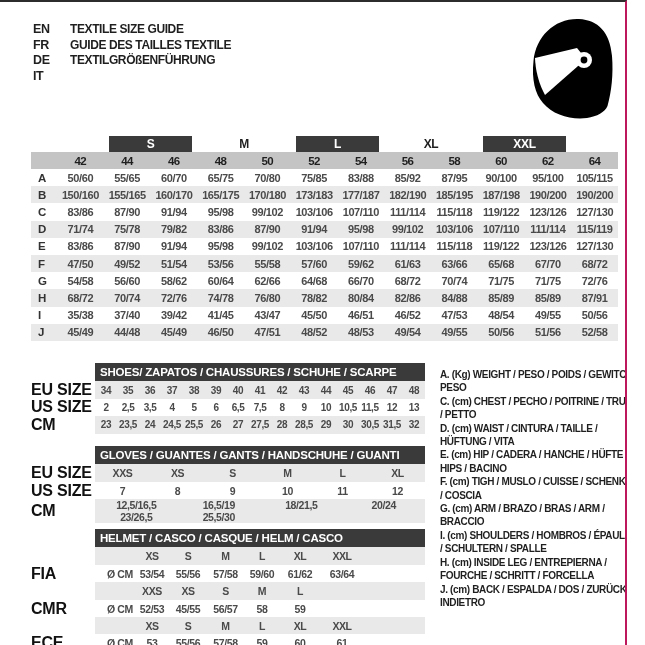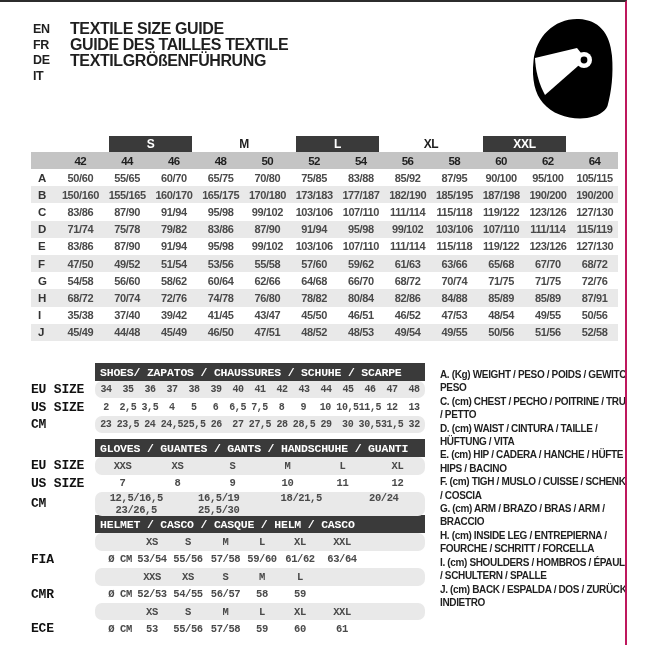--- a/index.html
+++ b/index.html
@@ -13,47 +13,47 @@
   .page {
     position:relative; width:627px; height:645px; background:#fff;
     border-top:2px solid #2c2c2c; border-right:2px solid #be185d;
     overflow:hidden;
   }
 
   
   .langs { position:absolute; left:33px; top:19px; }
   .lang-row { display:flex; gap:13px; height:15.8px; align-items:center; }
   .lang-code { width:24px; font-size:12.5px; letter-spacing:-0.4px; }
-  .lang-text { font-size:16px; letter-spacing:-0.4px; white-space:nowrap; }
+  .lang-text { font-size:12px; letter-spacing:-0.4px; white-space:nowrap; }
 
   
   .helmet { position:absolute; left:527px; top:14px; width:92px; height:106px; }
 
   
   .maintable { position:absolute; left:31px; top:133px; width:587px; }
   .mrow { display:grid; grid-template-columns:26px repeat(12,1fr); align-items:center; }
   .bandrow { height:17px; }
   .bcell { height:16px; display:flex; align-items:center; justify-content:center;
            font-size:12px; letter-spacing:-0.3px; color:#1f1f1f; }
   .bcell.boxed { background:#3a3a3a; color:#fff; margin:0 5px; }
   .numrow { height:17px; background:#c4c4c4; font-size:11.5px; }
   .datarow { height:17.2px; font-size:11px; color:#4a4a4a; }
   .datarow.stripe { background:#e9e9e9; }
   .cell { text-align:center; letter-spacing:-0.4px; white-space:nowrap; }
   .cell.letter { text-align:left; padding-left:7px; color:#333; font-size:11.5px; }
 
   
   .bottomleft { position:absolute; left:31px; top:361px; width:395px; }
-  .subtable { margin-bottom:6px;font-family:Liberation Mono, monospace; }
+  .subtable { margin-bottom:13px; }
   .subheader { margin-left:64px; width:330px; height:18px; background:#3a3a3a; color:#fff;
                font-size:11.5px; letter-spacing:-0.2px; display:flex; align-items:center;
                padding-left:5px; white-space:nowrap; }
   .subrow { display:grid; grid-template-columns:64px 330px; height:17.4px; align-items:stretch; }
-  .sublabel { font-size:13px; display:flex; align-items:center; letter-spacing:-0.2px; color:#111;text-align:center; }
-  .cellband { display:grid; align-items:center;border-radius:7px; }
+  .sublabel { font-size:16px; display:flex; align-items:center; letter-spacing:-0.2px; color:#111;text-align:center; }
+  .cellband { display:grid; align-items:center; }
   .cellband.stripe { background:#e9e9e9; }
   .scell { text-align:center; font-size:10px; letter-spacing:-0.4px; color:#4a4a4a; white-space:nowrap; }
   .gloves .scell { font-size:10.5px; }
   .hgrid { grid-template-columns:40px 34px 38px 37px 36px 40px 44px; }
   .hgrid .scell.diam { text-align:center; padding-left:10px; }
   .helmetsz .scell { font-size:10.5px; }
 
   
   .legend { position:absolute; left:440px; top:366px; width:200px; }
   .legend-line { font-size:10px; line-height:13.4px; letter-spacing:-0.35px; color:#1f1f1f; }
@@ -402,21 +402,21 @@
             <span class="scell">M</span>
             <span class="scell">L</span>
             <span class="scell"></span>
           </span>
         </div>
         <div class="subrow">
           <span class="sublabel">CMR</span>
           <span class="cellband hgrid">
             <span class="scell diam">Ø CM</span>
             <span class="scell">52/53</span>
-            <span class="scell">54/55</span>
+            <span class="scell">45/55</span>
             <span class="scell">56/57</span>
             <span class="scell">58</span>
             <span class="scell">59</span>
             <span class="scell"></span>
           </span>
         </div>
         <div class="subrow">
           <span class="sublabel"></span>
           <span class="cellband hgrid stripe">
             <span class="scell diam"></span>
@@ -443,18 +443,18 @@
       </div>
   </div>
 
   <div class="legend">
       <div class="legend-line">A. (Kg) WEIGHT / PESO / POIDS / GEWITCH / PESO</div>
       <div class="legend-line">C. (cm) CHEST / PECHO / POITRINE / TRUHE / PETTO</div>
       <div class="legend-line">D. (cm) WAIST / CINTURA / TAILLE / HÜFTUNG / VITA</div>
       <div class="legend-line">E. (cm) HIP / CADERA / HANCHE / HÜFTE / HIPS / BACINO</div>
       <div class="legend-line">F. (cm) TIGH / MUSLO / CUISSE / SCHENKEL / COSCIA</div>
       <div class="legend-line">G. (cm) ARM / BRAZO / BRAS / ARM / BRACCIO</div>
+      <div class="legend-line">I. (cm) SHOULDERS / HOMBROS / ÉPAULES / SCHULTERN / SPALLE</div>
       <div class="legend-line">H. (cm) INSIDE LEG / ENTREPIERNA / FOURCHE / SCHRITT / FORCELLA</div>
-      <div class="legend-line">I. (cm) SHOULDERS / HOMBROS / ÉPAULES / SCHULTERN / SPALLE</div>
       <div class="legend-line">J. (cm) BACK / ESPALDA / DOS / ZURÜCK / INDIETRO</div>
     </div>
 
 </div>
 
 </body></html>

